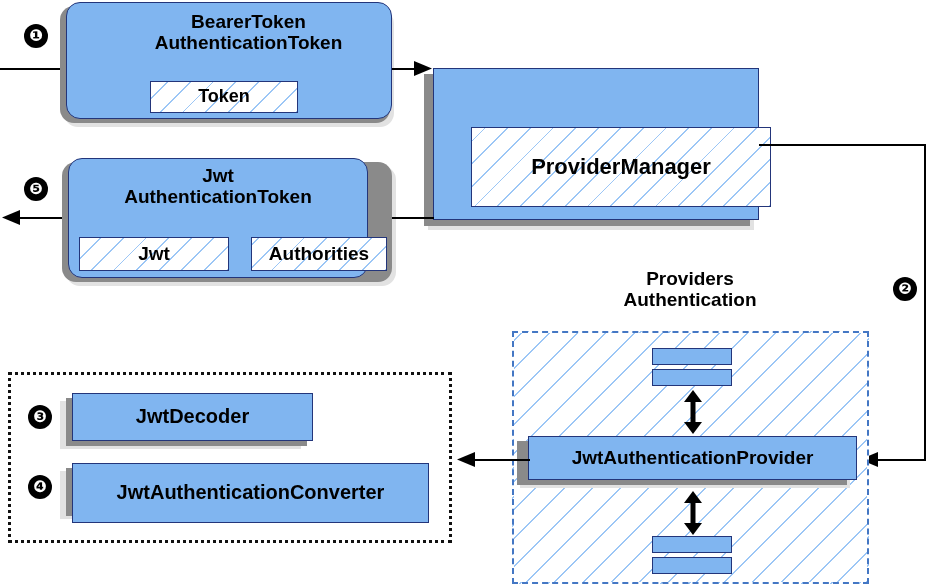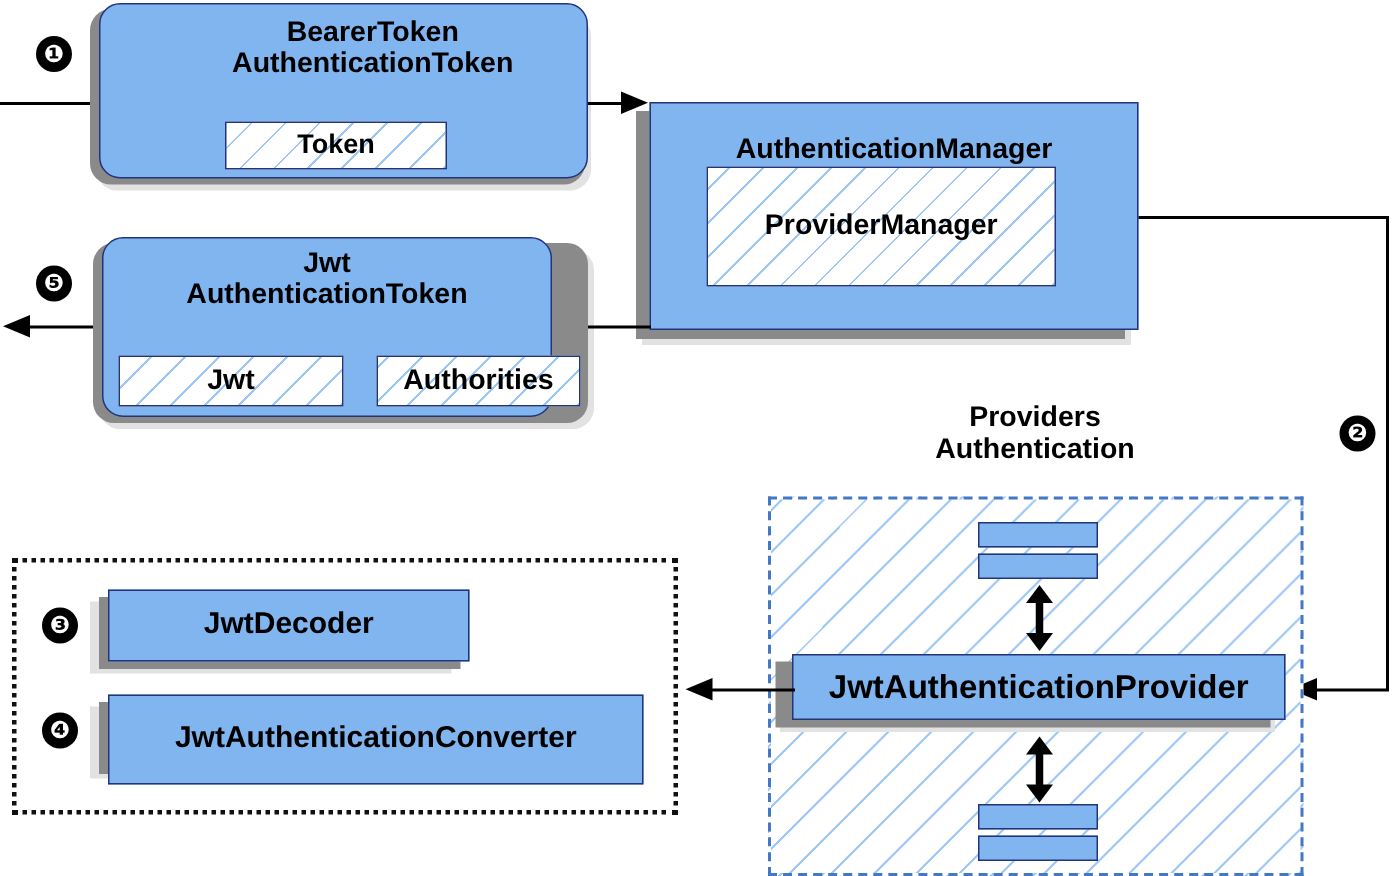--- a/index.html
+++ b/index.html
@@ -135,22 +135,21 @@
   </div>
 
   <div class="abs line-h" style="left:392px; top:68px; width:32px;"></div>
   <svg class="abs arrow" style="left:414px; top:61px;" width="20" height="16" viewBox="0 0 20 16">
     <polygon points="0,0 18,7.5 0,15" fill="#000"></polygon>
   </svg>
 
   <div class="abs shadow-light" style="left:428px; top:78px; width:326px; height:152px;"></div>
   <div class="abs shadow-dark" style="left:424px; top:74px; width:326px; height:152px;"></div>
   <div class="abs blue" style="left:433px; top:68px; width:326px; height:152px; display:block;">
-    <div class="label abs" style="left:0; top:20px; width:100%; font-size:19px;">AuthenticationManager</div>
-    <div class="hatch abs" style="left:37px; top:42px; width:233px; height:80px; font-size:19px;">ProviderManager</div>
+    <div class="hatch abs" style="left:37px; top:58px; width:300px; height:80px; font-size:22px;">ProviderManager</div>
   </div>
 
   <div class="abs badge" style="left:24px; top:177px;">❺</div>
   <div class="abs line-h" style="left:18px; top:217px; width:52px;"></div>
   <svg class="abs arrow" style="left:0px; top:210px;" width="20" height="16" viewBox="0 0 20 16">
     <polygon points="20,0 2,7.5 20,15" fill="#000"></polygon>
   </svg>
 
   <div class="abs shadow-light rounded" style="left:66px; top:166px; width:330px; height:120px;"></div>
   <div class="abs shadow-dark rounded" style="left:62px; top:162px; width:330px; height:120px;"></div>
@@ -184,21 +183,21 @@
   <div class="abs mini-bar" style="left:652px; top:369px; width:80px; height:17px;"></div>
 
   <svg class="abs arrow" style="left:682px; top:390px;" width="22" height="44" viewBox="0 0 22 44">
     <line x1="11" y1="6" x2="11" y2="38" stroke="#000" stroke-width="5"></line>
     <polygon points="11,0 20,12 2,12" fill="#000"></polygon>
     <polygon points="11,44 20,32 2,32" fill="#000"></polygon>
   </svg>
 
   <div class="abs shadow-light" style="left:520px; top:444px; width:330px; height:44px;"></div>
   <div class="abs shadow-dark" style="left:517px; top:441px; width:330px; height:44px;"></div>
-  <div class="abs blue" style="left:528px; top:436px; width:329px; height:44px; font-size:22px;">JwtAuthenticationProvider</div>
+  <div class="abs blue" style="left:528px; top:436px; width:329px; height:44px; font-size:19px;">JwtAuthenticationProvider</div>
 
   <svg class="abs arrow" style="left:682px; top:491px;" width="22" height="44" viewBox="0 0 22 44">
     <line x1="11" y1="6" x2="11" y2="38" stroke="#000" stroke-width="5"></line>
     <polygon points="11,0 20,12 2,12" fill="#000"></polygon>
     <polygon points="11,44 20,32 2,32" fill="#000"></polygon>
   </svg>
 
   <div class="abs mini-bar" style="left:652px; top:536px; width:80px; height:17px;"></div>
   <div class="abs mini-bar" style="left:652px; top:557px; width:80px; height:17px;"></div>
 

